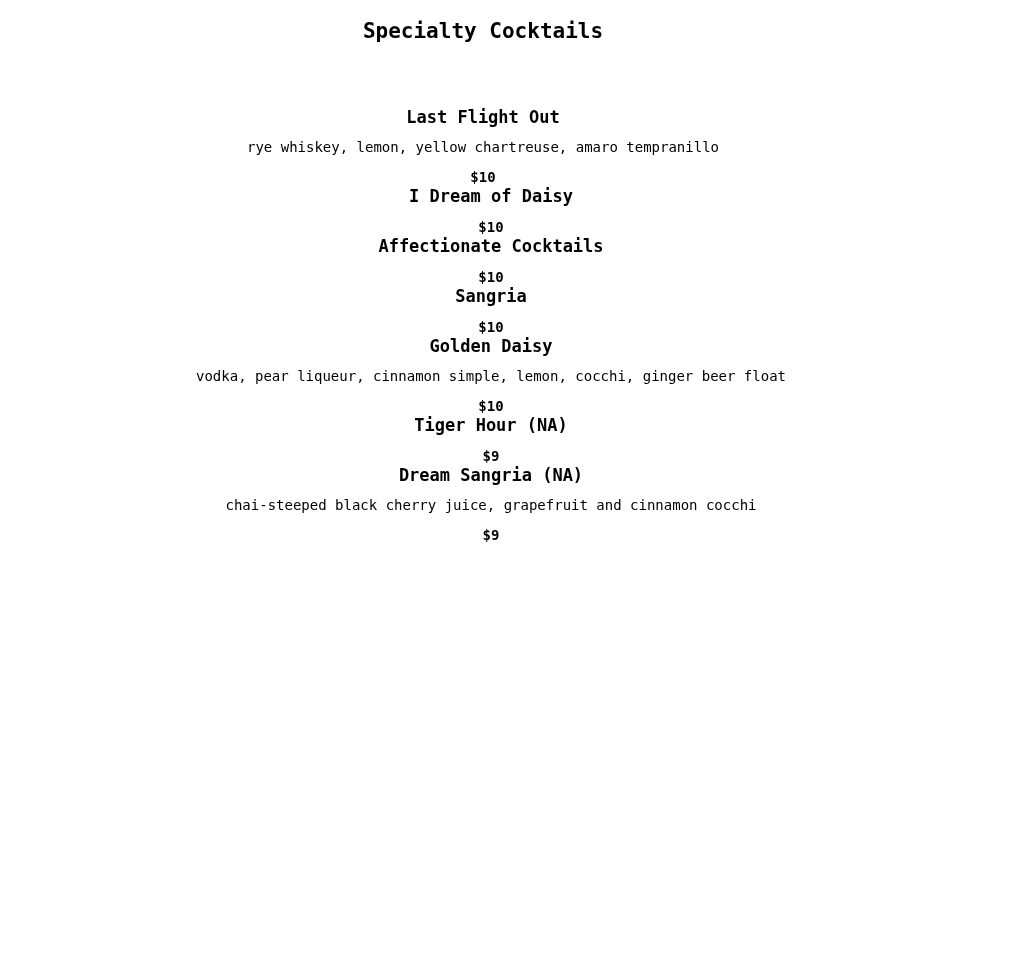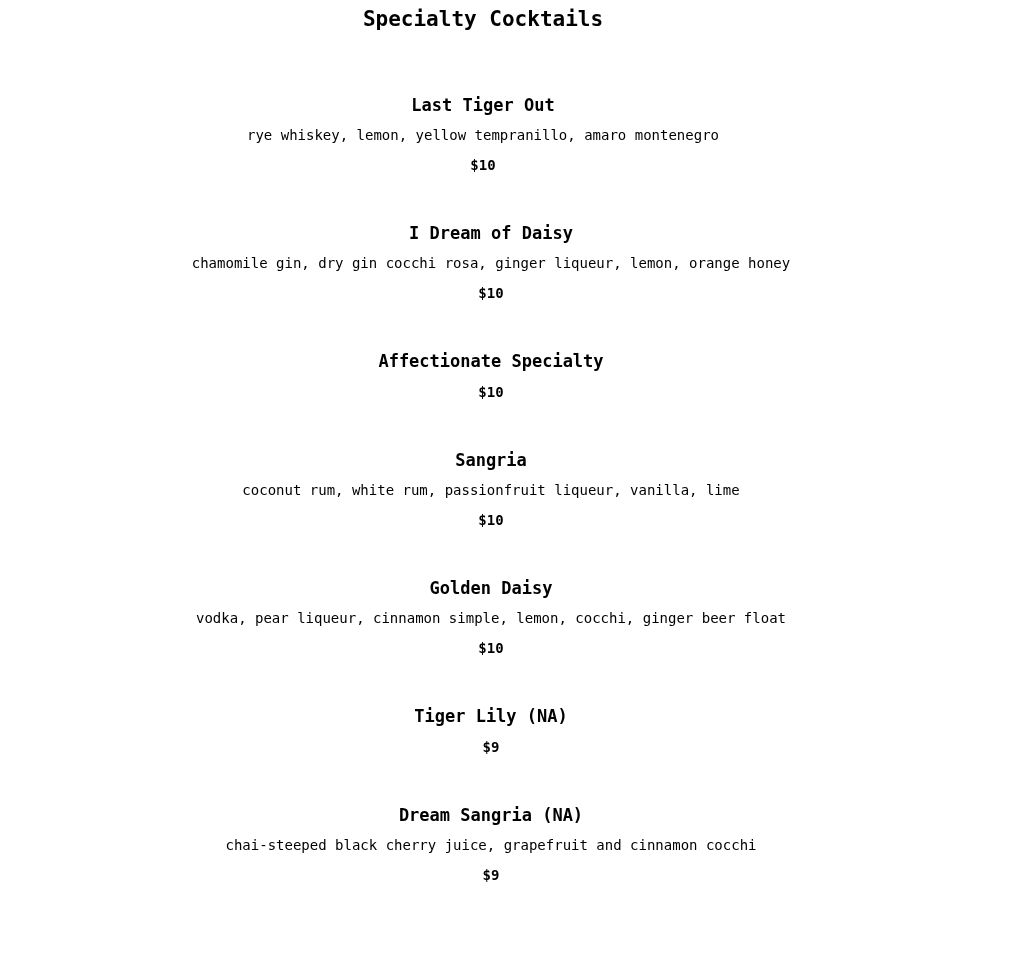--- a/index.html
+++ b/index.html
@@ -9,39 +9,38 @@
   }
   .page {
     width: 966px;            
     min-height: 974px;
     color: #000000;
     font-family: "DejaVu Sans Mono", "Liberation Mono", monospace;
     -webkit-font-smoothing: antialiased;
   }
   .menu-title {
     margin: 0;
-    padding-top: 6px;
+    padding-top: 18px;
     font-size: 21px;
     line-height: 26px;
     font-weight: 700;
     text-align: center;
     letter-spacing: 0;
   }
   .menu-list {
     margin: 0;
     padding: 0;
   }
   .menu-item {
     text-align: center;
   }
   .menu-item.first {
     margin-top: 63px;
   }
   .menu-item + .menu-item {
-    margin-top: 49px;
     padding-left: 16px;
   }
   .item-name {
     margin: 0;
     font-size: 17px;
     line-height: 20px;
     font-weight: 700;
   }
   .item-desc {
     margin: 12px 0 0 0;
@@ -59,50 +58,48 @@
 </head>
 <body>
 
 <div class="page">
 
   <h1 class="menu-title">Specialty Cocktails</h1>
 
   <div class="menu-list">
 
     <div class="menu-item first">
-      <h2 class="item-name">Last Tiger Out</h2>
-      <p class="item-desc">rye whiskey, lemon, yellow tempranillo, amaro montenegro</p>
+      <h2 class="item-name">Last Flight Out</h2>
+      <p class="item-desc">rye whiskey, lemon, yellow chartreuse, amaro tempranillo</p>
       <p class="item-price">$10</p>
     </div>
 
     <div class="menu-item">
       <h2 class="item-name">I Dream of Daisy</h2>
-      <p class="item-desc">chamomile gin, dry gin cocchi rosa, ginger liqueur, lemon, orange honey</p>
       <p class="item-price">$10</p>
     </div>
 
     <div class="menu-item">
-      <h2 class="item-name">Affectionate Specialty</h2>
+      <h2 class="item-name">Affectionate Cocktails</h2>
       <p class="item-price">$10</p>
     </div>
 
     <div class="menu-item">
       <h2 class="item-name">Sangria</h2>
-      <p class="item-desc">coconut rum, white rum, passionfruit liqueur, vanilla, lime</p>
       <p class="item-price">$10</p>
     </div>
 
     <div class="menu-item">
       <h2 class="item-name">Golden Daisy</h2>
       <p class="item-desc">vodka, pear liqueur, cinnamon simple, lemon, cocchi, ginger beer float</p>
       <p class="item-price">$10</p>
     </div>
 
     <div class="menu-item">
-      <h2 class="item-name">Tiger Lily (NA)</h2>
+      <h2 class="item-name">Tiger Hour (NA)</h2>
       <p class="item-price">$9</p>
     </div>
 
     <div class="menu-item">
       <h2 class="item-name">Dream Sangria (NA)</h2>
       <p class="item-desc">chai-steeped black cherry juice, grapefruit and cinnamon cocchi</p>
       <p class="item-price">$9</p>
     </div>
 
   </div>

